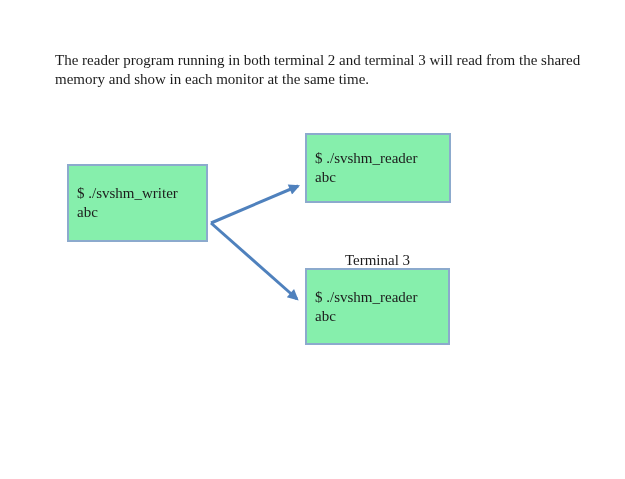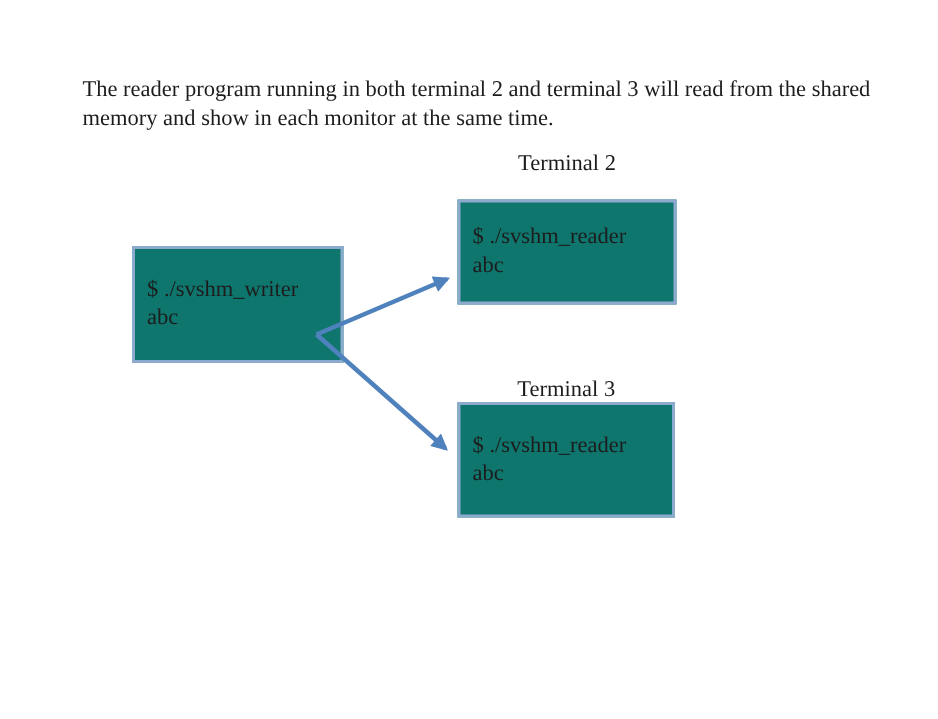--- a/index.html
+++ b/index.html
@@ -28,25 +28,25 @@
     color: #1c1c1c;
     white-space: nowrap;
   }
   .label-t1 { left: 67px;  top: 138px; width: 141px; }
   .label-t2 { left: 305px; top: 101px; width: 146px; }
   .label-t3 { left: 305px; top: 252px; width: 145px; }
   .term-box {
     position: absolute;
     box-sizing: border-box;
     border: 2px solid #8caacd;
-    background: #0f766e;
+    background: #86efac;
     display: flex;
     align-items: center;
   }
-  .box-t1 { left: 67px;  top: 164px; width: 141px; height: 78px; margin-left: 21px; }
+  .box-t1 { left: 67px;  top: 164px; width: 141px; height: 78px; }
   .box-t2 { left: 305px; top: 133px; width: 146px; height: 70px; }
   .box-t3 { left: 305px; top: 268px; width: 145px; height: 77px; }
   .cmd {
     font-size: 15px;
     line-height: 19px;
     padding-left: 8px;
     white-space: pre-line;
     color: #1c1c1c;
   }
   .arrow-layer {
@@ -57,21 +57,20 @@
     pointer-events: none;
   }
 </style>
 </head>
 <body>
 
 <div class="page">
 
   <p class="intro">The reader program running in both terminal 2 and terminal 3 will read from the shared memory and show in each monitor at the same time.</p>
 
-  <div class="term-label label-t2">Terminal 2</div>
 
 
   <div class="term-label label-t3">Terminal 3</div>
 
   <div class="term-box box-t1">
     <div class="cmd">$ ./svshm_writer
 abc</div>
   </div>
 
   <div class="term-box box-t2">

